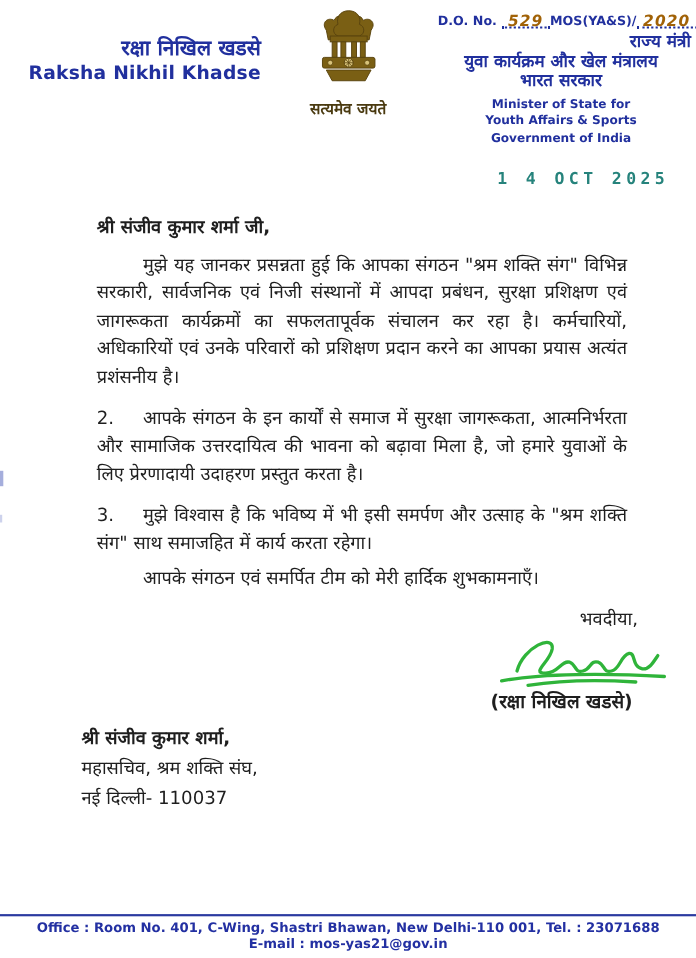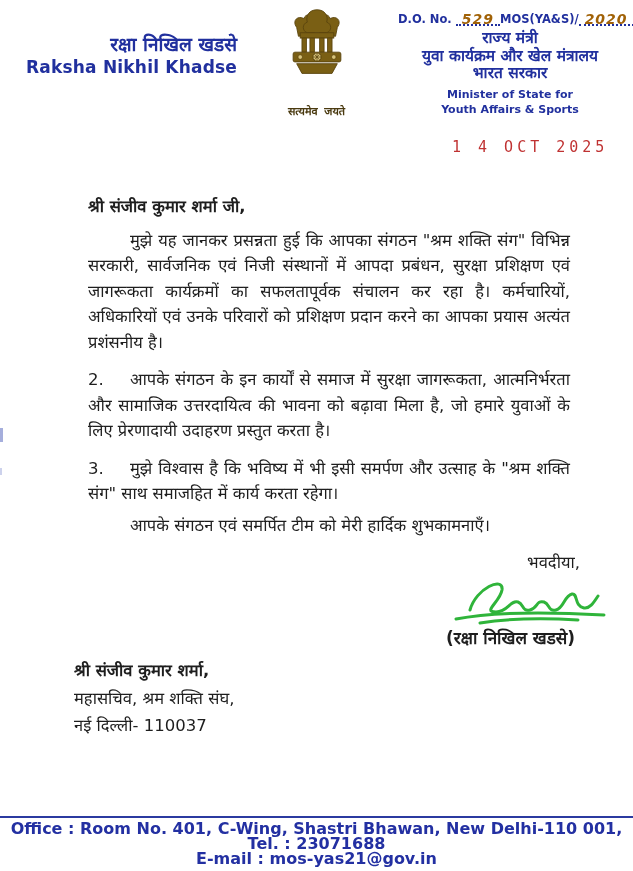--- a/index.html
+++ b/index.html
@@ -7,52 +7,52 @@
     position:relative;width:633px;height:871px;background:#ffffff;
     font-family:"DejaVu Sans","Liberation Sans",sans-serif;
     color:#1e1e1e;overflow:hidden;margin:0 auto;
   }
   
   .name-block{position:absolute;left:26px;top:34px;color:#21309e;line-height:1.15;text-align:right;}
   .name-hi{font-size:19px;font-weight:600;}
   .name-en{font-size:17px;font-weight:700;letter-spacing:.2px;margin-top:2px;}
   
   .emblem-block{position:absolute;left:50%;top:8px;transform:translateX(-50%);text-align:center;width:120px;}
-  .emblem-motto{font-size:11px;color:#4a3a10;font-weight:700;margin-top:15px;white-space:nowrap;font-family:Liberation Mono, monospace;}
+  .emblem-motto{font-size:14px;color:#4a3a10;font-weight:700;margin-top:1px;white-space:nowrap;}
   .mybharat{position:absolute;left:50%;top:112px;transform:translateX(-50%);}
   
   .right-block{position:absolute;left:392px;top:12px;width:236px;text-align:center;color:#21309e;}
   .do-line{font-size:11.5px;font-weight:700;white-space:nowrap;text-align:left;padding-left:6px;}
   .dotted{display:inline-block;border-bottom:2px dotted #21309e;padding:0 6px;line-height:10px;}
   .hand{font-size:14px;font-weight:700;font-style:italic;color:#a16207;position:relative;top:1px;letter-spacing:1px;}
   .off-hi{font-size:15.5px;font-weight:600;line-height:17.5px;}
-  .off-hi.first{margin-top:4px;}
+  .off-hi.first{margin-top:4px;text-align:right;}
   .off-en{font-size:11px;font-weight:700;line-height:15.5px;}
   .off-en.first{margin-top:4px;}
   .date-stamp{
     margin-top:20px;text-align:left;padding-left:60px;
     font-family:"DejaVu Sans Mono","Liberation Mono",monospace;
-    font-size:15px;color:#b91c1c;letter-spacing:4px;font-weight:400;opacity:.9;white-space:nowrap;
+    font-size:15px;color:#0f766e;letter-spacing:4px;font-weight:700;opacity:.9;white-space:nowrap;
   }
   
   .letter-body{position:absolute;left:88px;top:194px;width:482px;font-size:16.5px;line-height:25.5px;text-align:justify;}
   .salutation{font-weight:700;margin:0 0 8px 0;text-align:left;}
   p.para{margin:0 0 12px 0;}
   p.para.tight{margin-bottom:6px;}
   .pnum{display:inline-block;width:42px;}
   
   .valediction{position:absolute;top:550px;left:440px;width:140px;text-align:right;font-size:16.5px;}
   .signature{position:absolute;top:574px;left:452px;}
   .signatory{position:absolute;top:626px;left:446px;font-size:17px;font-weight:700;}
   
   .address{position:absolute;left:74px;top:657px;font-size:16.5px;line-height:27.5px;}
   .address .bold{font-weight:700;}
   
   .footer{position:absolute;left:0;bottom:0;width:633px;border-top:2px solid #2b3aa0;
-    text-align:center;color:#2330a2;font-weight:700;font-size:16px;line-height:15px;padding:3px 0 5px 0;}
+    text-align:center;color:#2330a2;font-weight:700;font-size:12px;line-height:15px;padding:3px 0 5px 0;}
   
   .artifact{position:absolute;background:#5b6bc0;opacity:.55;}
   .a1{left:0;top:428px;width:3px;height:14px;}
   .a2{left:0;top:468px;width:2px;height:7px;opacity:.3;}
 </style>
 </head>
 <body>
 
 <div class="page">
 
@@ -99,20 +99,21 @@
     <div class="do-line">
       <span>D.O. No.</span>
       <span class="dotted"><span class="hand">529</span></span><span>MOS(YA&amp;S)/</span><span class="dotted"><span class="hand">2020</span></span>
       
     </div>
     <div class="off-hi first">राज्य मंत्री</div>
     <div class="off-hi">युवा कार्यक्रम और खेल मंत्रालय</div>
     <div class="off-hi">भारत सरकार</div>
     <div class="off-en first">Minister of State for</div>
     <div class="off-en">Youth Affairs &amp; Sports</div>
+    <div class="off-en">Government of India</div>
     <div class="date-stamp">1 4 OCT 2025</div>
   </div>
 
   <div class="letter-body">
     <div class="salutation">श्री संजीव कुमार शर्मा जी,</div>
     <p class="para"><span class="pnum"></span><span>मुझे यह जानकर प्रसन्नता हुई कि आपका संगठन "श्रम शक्ति संग" विभिन्न सरकारी, सार्वजनिक एवं निजी संस्थानों में आपदा प्रबंधन, सुरक्षा प्रशिक्षण एवं जागरूकता कार्यक्रमों का सफलतापूर्वक संचालन कर रहा है। कर्मचारियों, अधिकारियों एवं उनके परिवारों को प्रशिक्षण प्रदान करने का आपका प्रयास अत्यंत प्रशंसनीय है।</span></p>
     <p class="para"><span class="pnum">2.</span><span>आपके संगठन के इन कार्यों से समाज में सुरक्षा जागरूकता, आत्मनिर्भरता और सामाजिक उत्तरदायित्व की भावना को बढ़ावा मिला है, जो हमारे युवाओं के लिए प्रेरणादायी उदाहरण प्रस्तुत करता है।</span></p>
     <p class="para tight"><span class="pnum">3.</span><span>मुझे विश्वास है कि भविष्य में भी इसी समर्पण और उत्साह के  "श्रम शक्ति संग" साथ समाजहित में कार्य करता रहेगा।</span></p>
     <p class="para"><span class="pnum"></span><span>आपके संगठन एवं समर्पित टीम को मेरी हार्दिक शुभकामनाएँ।</span></p>
   </div>

